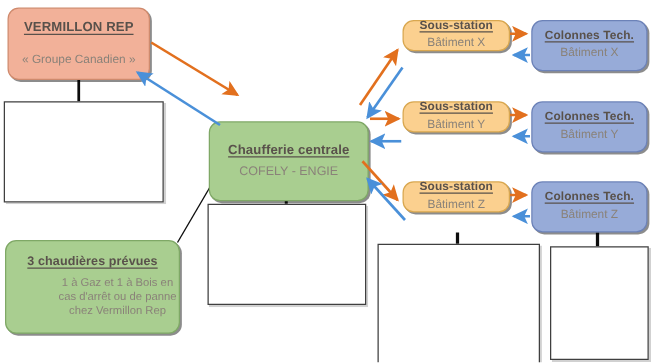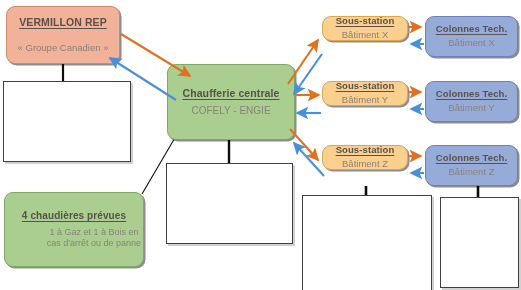--- a/index.html
+++ b/index.html
@@ -60,21 +60,21 @@
 
   .n-vermillon {
     left: 6px; top: 6px; width: 114px; height: 58px;
     background: #f2b199;
     border-color: #cf8a6d;
   }
   .n-vermillon .title { font-size: 10.5px; }
   .n-vermillon .sub { font-size: 9.5px; margin-top: 14px; }
 
   .n-chaufferie {
-    left: 167px; top: 64px; width: 128px; height: 76px;
+    left: 167px; top: 97px; width: 128px; height: 64px;
     background: #a9ce90;
     border-color: #7fa866;
   }
   .n-chaufferie .title { font-size: 10.5px; }
   .n-chaufferie .sub { font-size: 10px; margin-top: 6px; text-align: center; }
 
   .n-chaudieres {
     left: 4px; top: 192px; width: 140px; height: 75px;
     background: #a9ce90;
     border-color: #7fa866;
@@ -143,24 +143,25 @@
     <div class="title">VERMILLON REP</div>
     <div class="sub">« Groupe Canadien »</div>
   </div>
 
   <div class="node rounded n-chaufferie">
     <div class="title">Chaufferie centrale</div>
     <div class="sub">COFELY - ENGIE</div>
   </div>
 
   <div class="node rounded n-chaudieres">
-    <div class="title">4 chaudières  prévues</div>
+    <div class="title">3 chaudières  prévues</div>
     <div class="sub">
       <div>1 à Gaz et 1 à Bois en</div>
       <div>cas d'arrêt ou de panne</div>
+      <div>chez Vermillon Rep</div>
     </div>
   </div>
 
   <div class="node rounded n-ss row-x">
     <div class="title">Sous-station</div>
     <div class="sub">Bâtiment X</div>
   </div>
   <div class="node rounded n-ss row-y">
     <div class="title">Sous-station</div>
     <div class="sub">Bâtiment Y</div>

